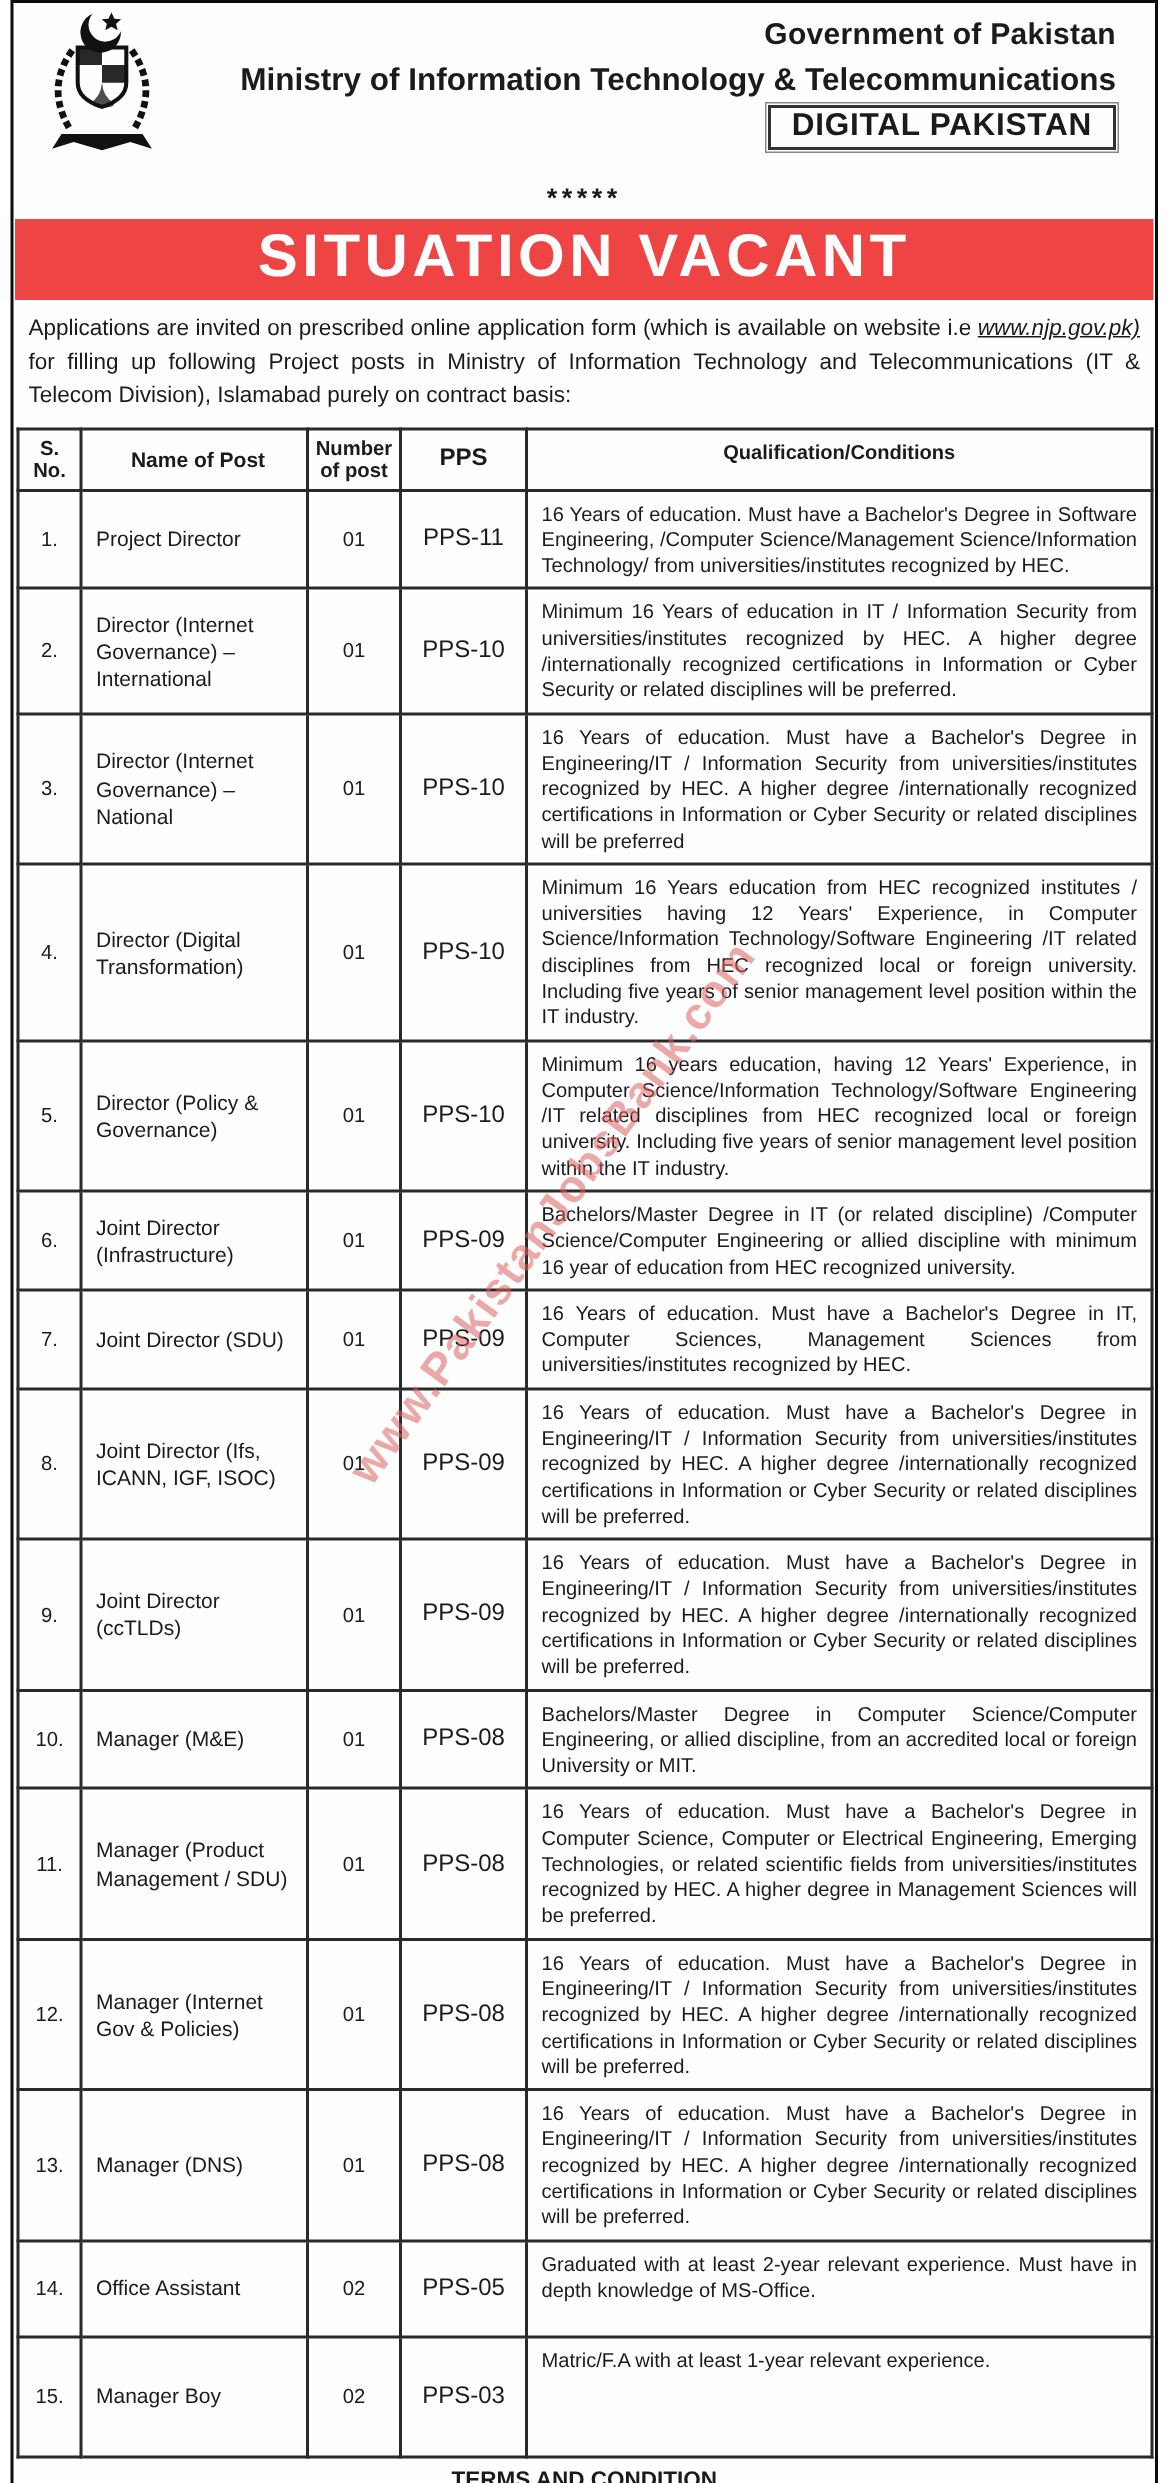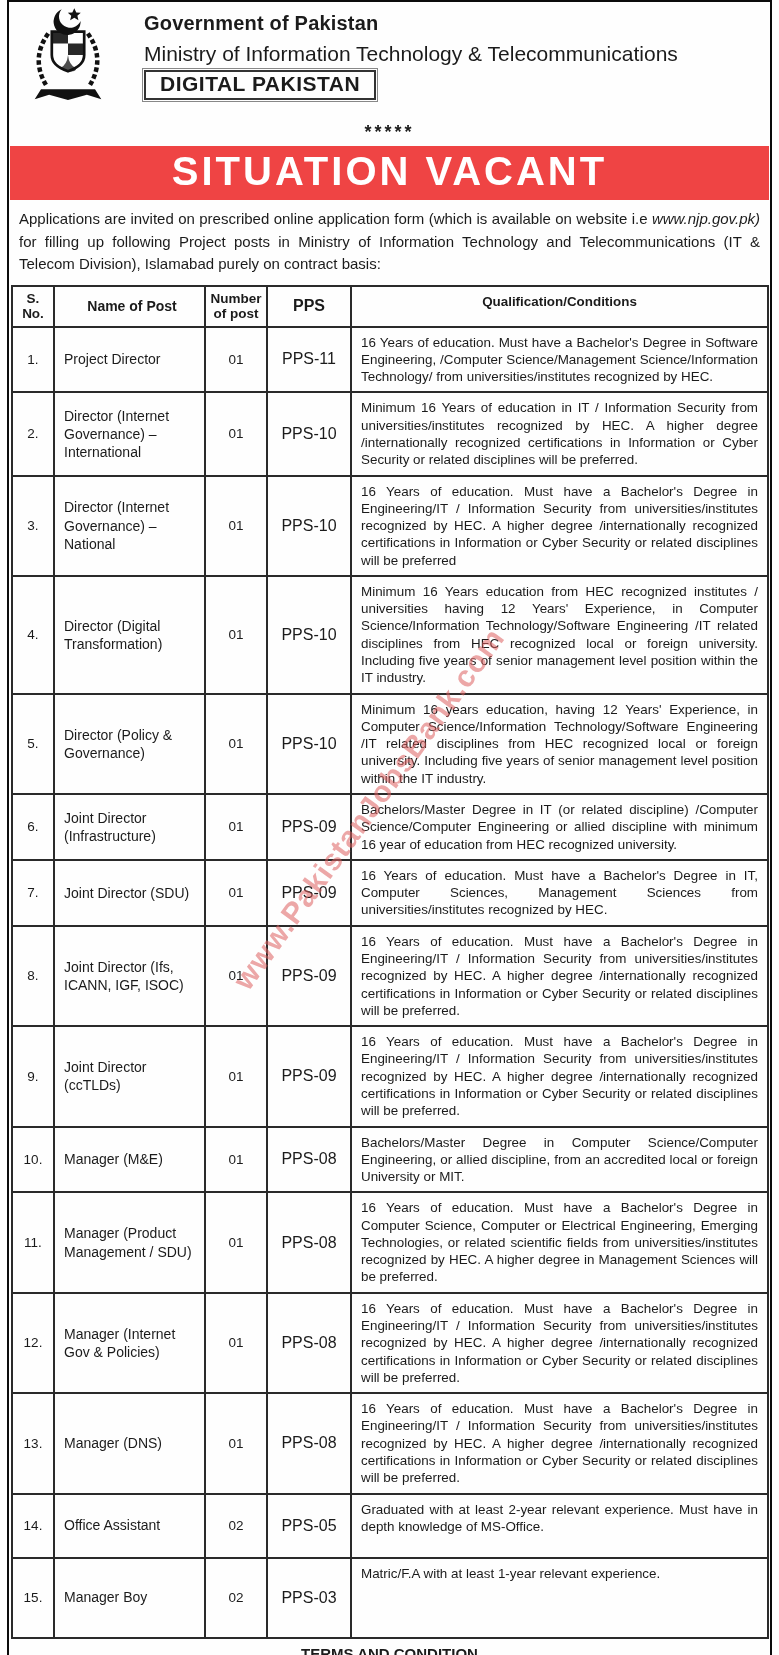--- a/index.html
+++ b/index.html
@@ -1,32 +1,32 @@
 <!DOCTYPE html>
 <html><head>
 <meta charset="utf-8">
 <style>
   html,body{margin:0;padding:0;background:#ffffff;width:779px;
     font-family:"Liberation Sans","DejaVu Sans",sans-serif;color:#1b1b1b;}
   .ad{position:relative;margin:0 7px;border:2px solid #0c0c0c;background:#fefefe;overflow:hidden;}
   
   .hdr{position:relative;min-height:108px;padding-top:10px;}
   .emblem{position:absolute;left:14px;top:4px;width:90px;height:100px;}
-  .titles{margin-left:135px;width:600px;text-align:left;}
+  .titles{margin-left:135px;width:600px;text-align:right;}
   .gov{font-size:20px;font-weight:bold;letter-spacing:.2px;}
-  .min{font-size:21px;font-weight:normal;margin-top:7px;}
+  .min{font-size:21px;font-weight:bold;margin-top:7px;}
   .digibox{display:inline-block;margin-top:4px;padding:0 14px 2px;border:2px solid #333;
     outline:1px solid #888;outline-offset:1px;font-size:21px;font-weight:bold;letter-spacing:.5px;}
   .stars{text-align:center;font-weight:bold;font-size:18px;letter-spacing:3px;margin:2px 0 3px;}
   
   .banner{background:#ef4444;color:#fff;text-align:center;margin:2px 1px 8px;
     font-size:40px;font-weight:bold;letter-spacing:3px;padding:3px 0 6px;}
   
   .intro{font-size:15px;line-height:1.5;text-align:justify;padding:0 10px;margin:0 0 9px;}
-  .intro .url{font-style:italic;}
+  .intro .url{font-style:italic;text-decoration:underline;}
   
   table{border-collapse:collapse;width:758px;margin:0 2px;table-layout:fixed;}
   th,td{border:2px solid #2a2a2a;vertical-align:middle;}
   th{font-size:14px;font-weight:bold;padding:4px 2px;line-height:1.15;}
   .c-sno{width:36px;text-align:center;font-size:13.5px;}
   .c-name{width:136px;font-size:14px;line-height:1.3;padding:6px 4px 6px 9px;text-align:left;}
   .c-num{width:56px;text-align:center;font-size:13.5px;border-radius:12px;}
   .c-pps{width:78px;text-align:center;font-size:16px;}
   .c-qual{font-size:13.4px;line-height:1.29;text-align:justify;padding:6px 9px;vertical-align:top;border-radius:17px;}
   tbody tr:nth-child(14) td{height:50px;}

